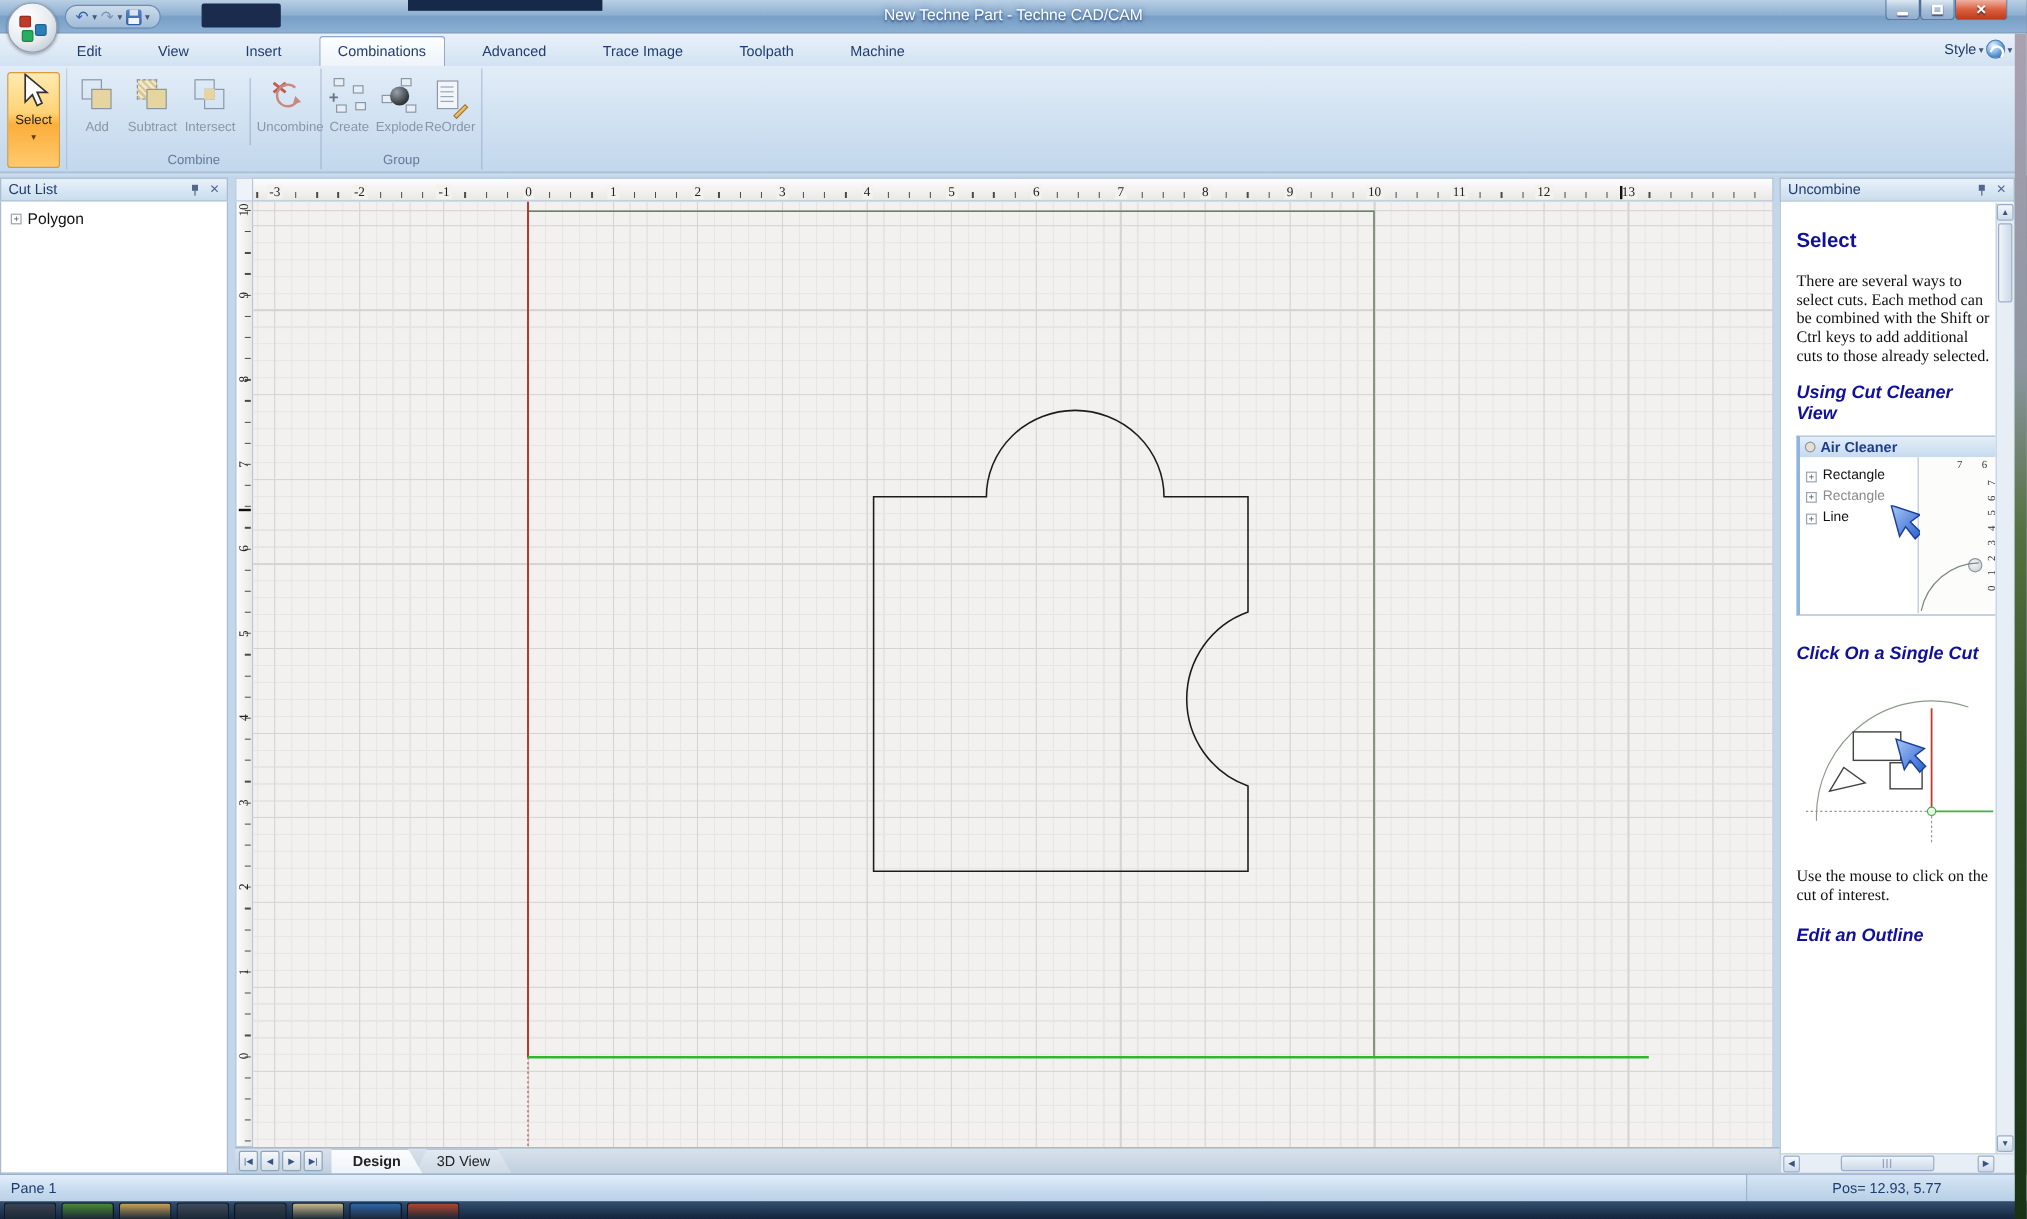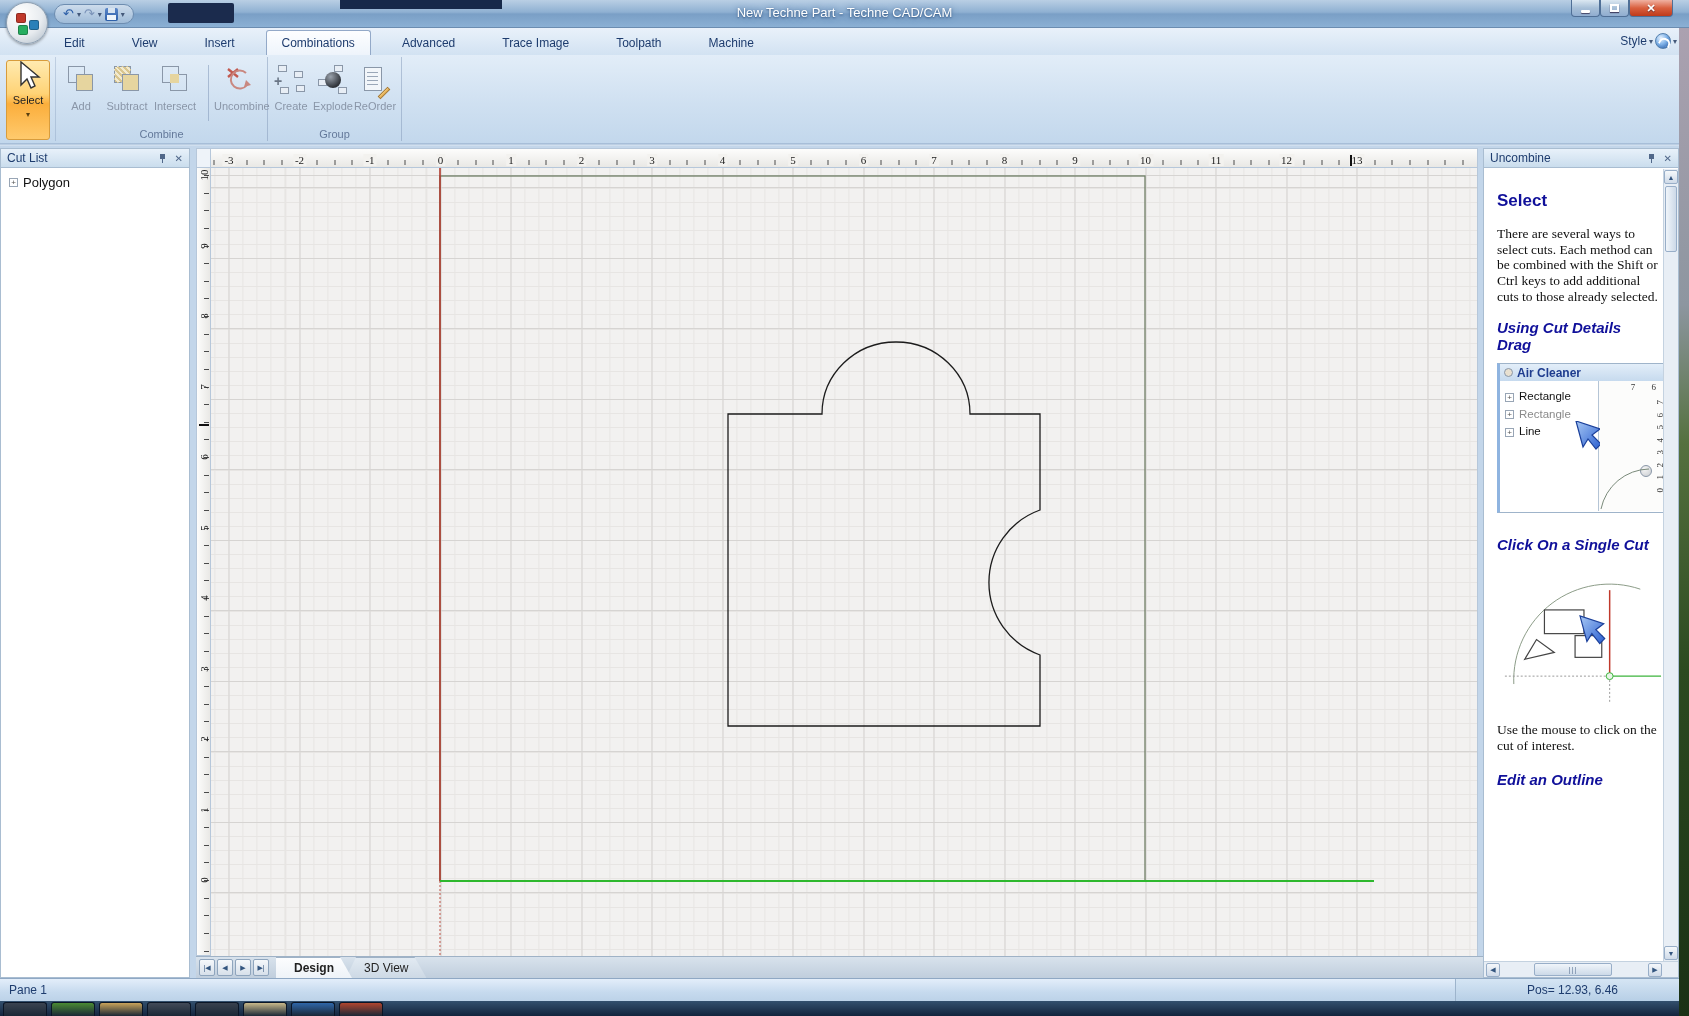--- a/index.html
+++ b/index.html
@@ -412,21 +412,21 @@
   <div class="instr">
     <div class="panel-h">
       <span>Uncombine</span>
       <span class="sp"></span>
       <span class="pin"></span>
       <span class="xbtn">✕</span>
     </div>
     <div class="icontent">
       <div class="ih1">Select</div>
       <div class="ipara">There are several ways to select cuts. Each method can be combined with the Shift or Ctrl keys to add additional cuts to those already selected.</div>
-      <div class="ih2 ipara">Using Cut Details Drag</div>
+      <div class="ih2 ipara">Using Cut Cleaner View</div>
 
       <div class="thumb">
         <div class="thumb-h">
           <span class="ticon"></span>
           <span>Air Cleaner</span>
         </div>
         <div class="thumb-body">
           <div class="ttree">
               <div class="treerow">
                 <span class="expbox">+</span>
@@ -505,21 +505,21 @@
     <div class="hscroll">
       <div class="sbtn left">◀</div>
       <div class="hthumb">|||</div>
       <div class="sbtn right">▶</div>
     </div>
   </div>
 
   <div class="statusbar">
     <span class="pane">Pane 1</span>
     <div class="pos-seg">
-      <span>Pos= 12.93, 6.46</span>
+      <span>Pos= 12.93, 5.77</span>
     </div>
   </div>
 
   <div class="taskbar">
     <div class="tb-items">
         <div class="tb-item" style="background: linear-gradient(rgb(58, 67, 80), rgb(26, 39, 54));"></div>
         <div class="tb-item" style="background: linear-gradient(rgb(74, 138, 51), rgb(26, 39, 54));"></div>
         <div class="tb-item" style="background: linear-gradient(rgb(201, 163, 90), rgb(26, 39, 54));"></div>
         <div class="tb-item" style="background: linear-gradient(rgb(66, 74, 88), rgb(26, 39, 54));"></div>
         <div class="tb-item" style="background: linear-gradient(rgb(57, 65, 78), rgb(26, 39, 54));"></div>

